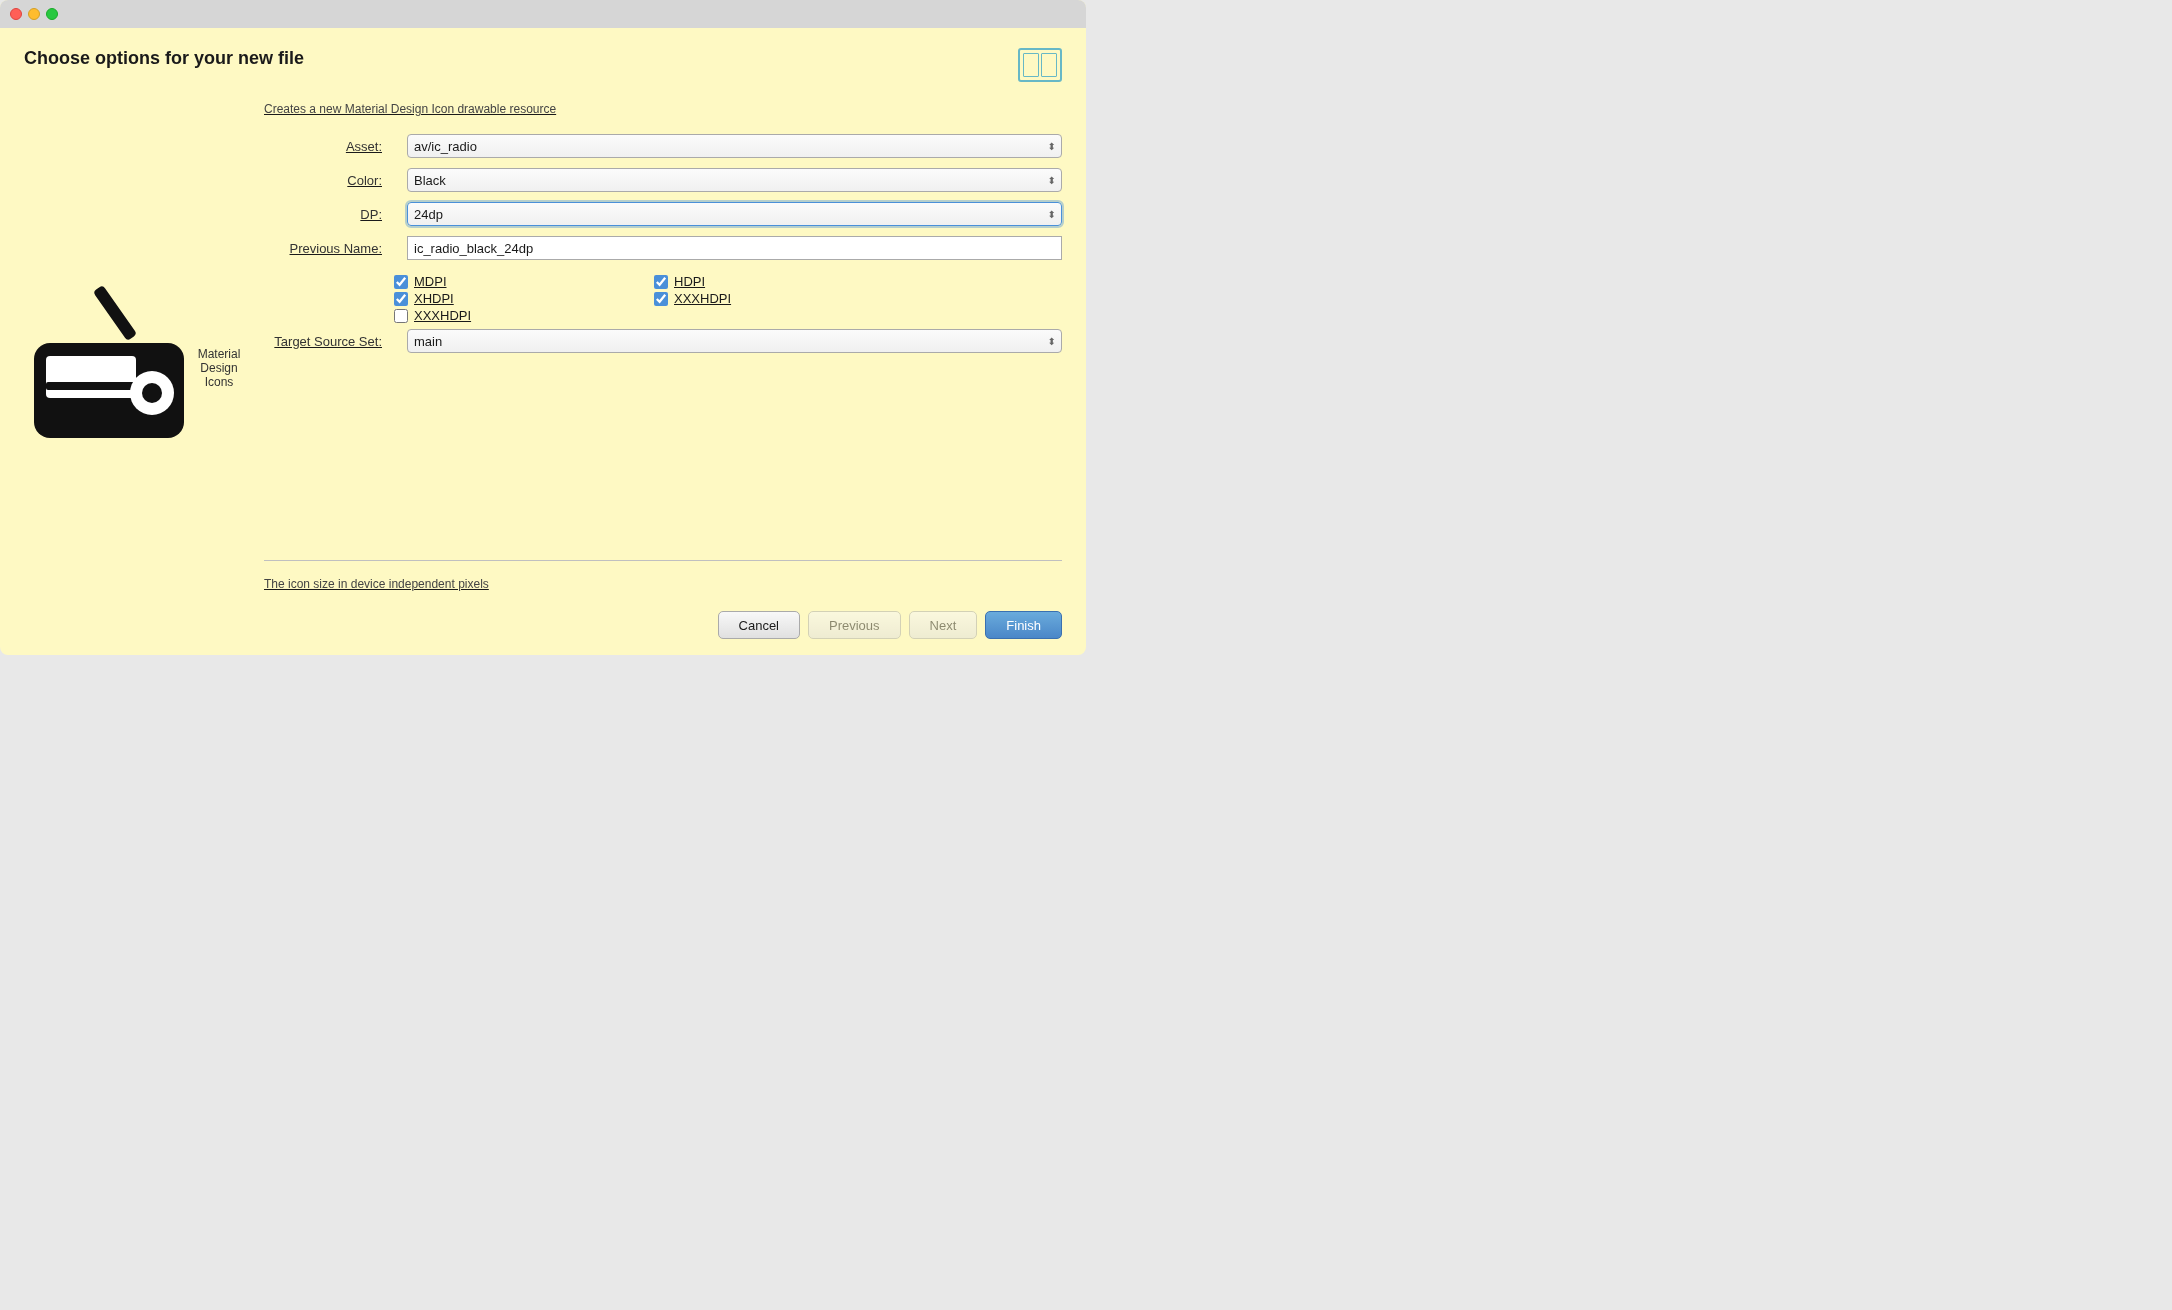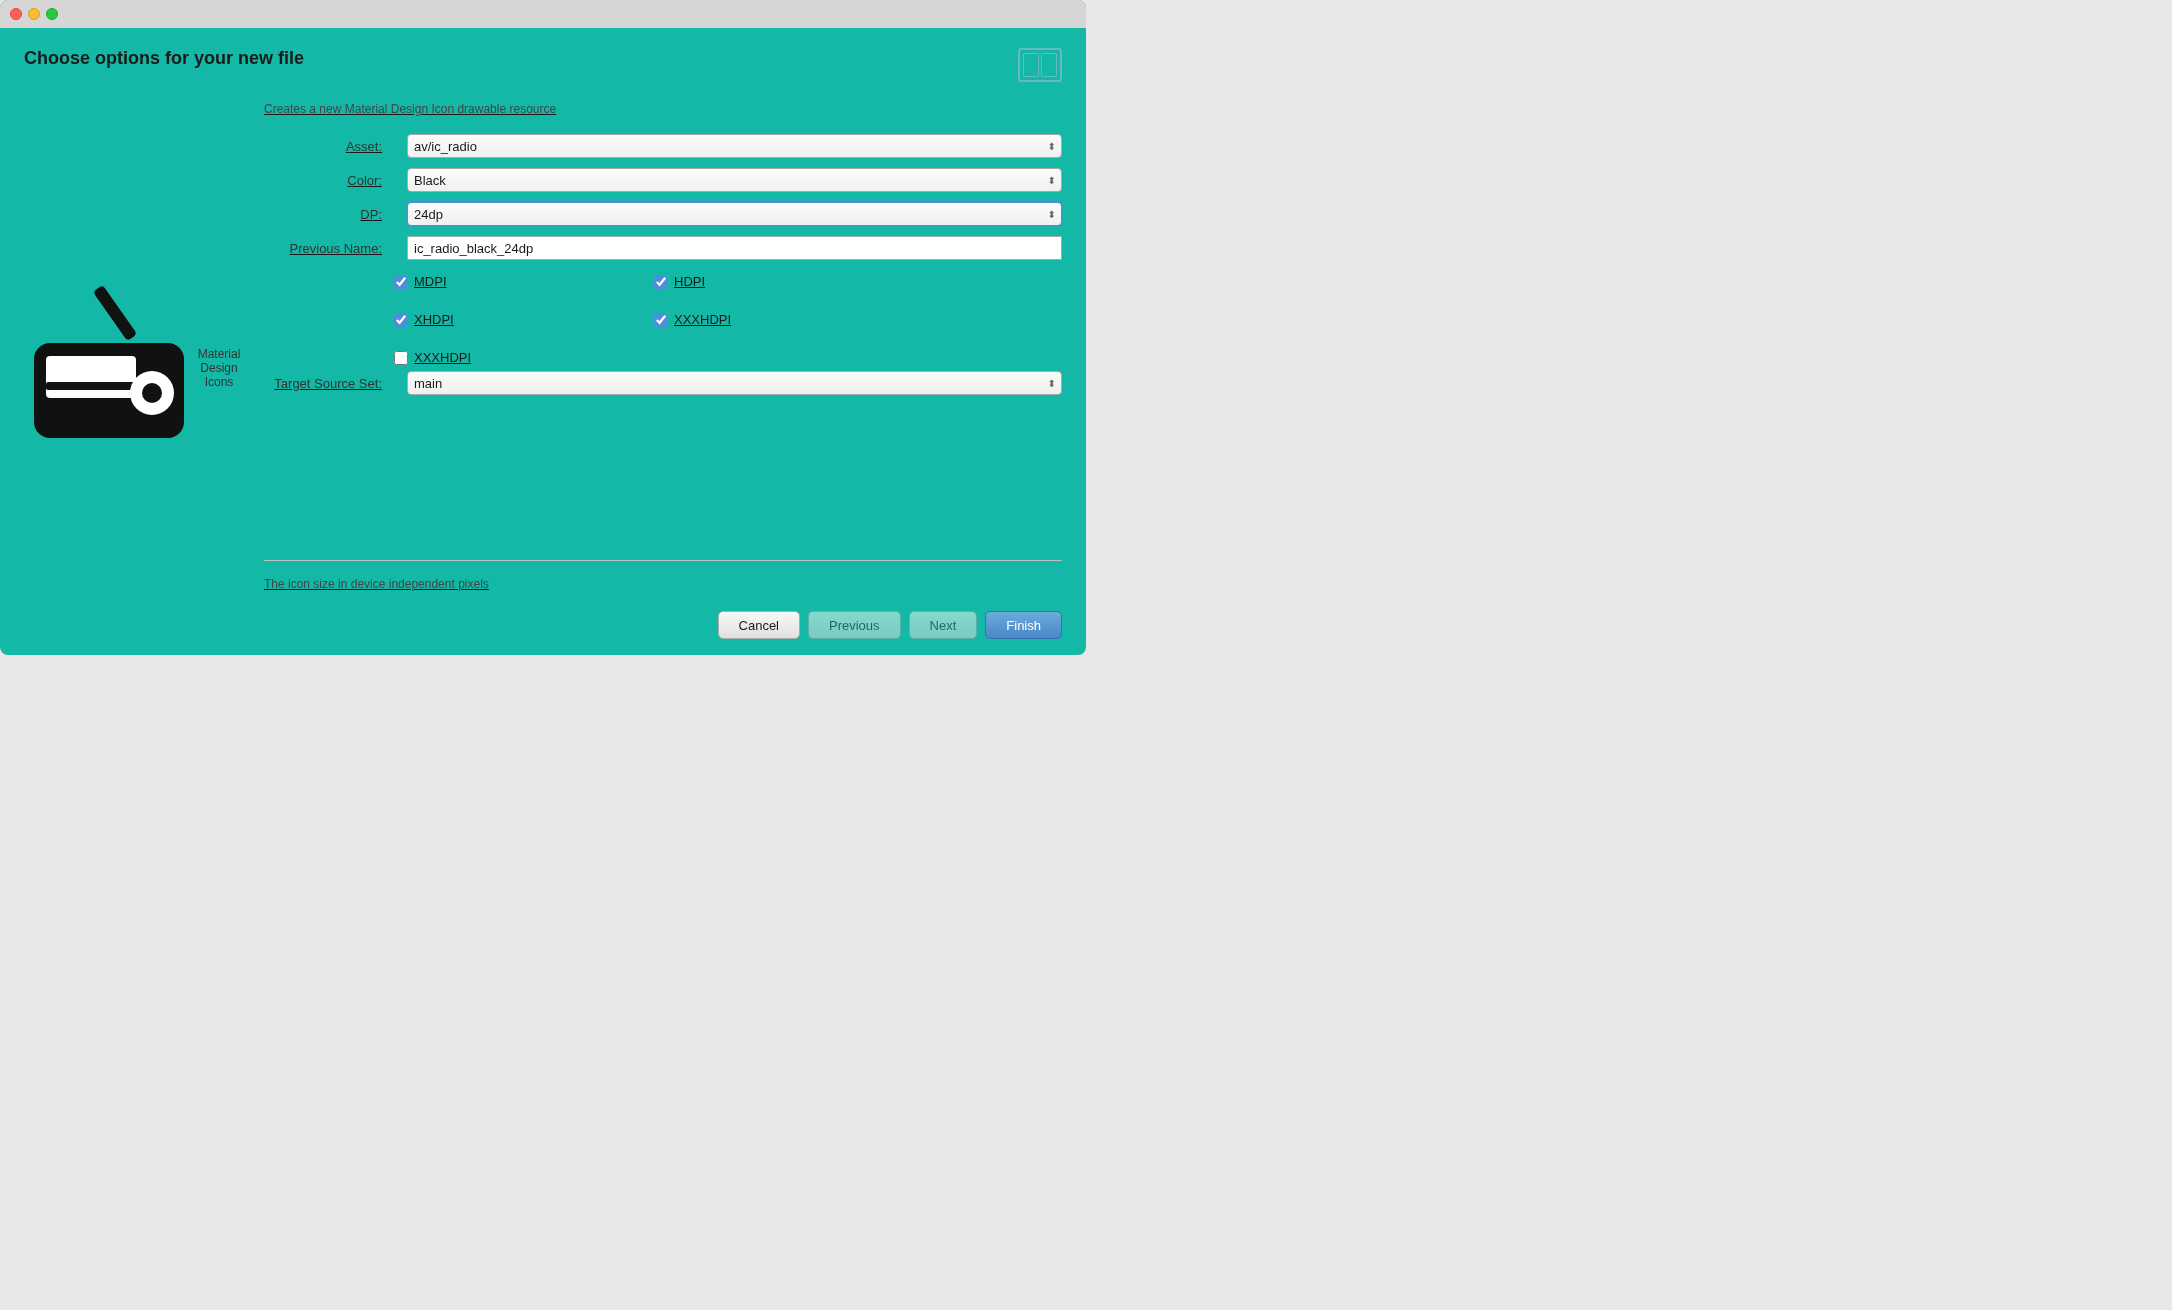--- a/index.html
+++ b/index.html
@@ -10,21 +10,21 @@
       background: #e8e8e8;
       color: #1a1a1a;
       width: 1086px;
       height: 655px;
       overflow: hidden;
     }
 
     .window {
       width: 100%;
       height: 100%;
-      background: #14b8a6;
+      background: #fef9c3;
       border-radius: 8px;
       display: flex;
       flex-direction: column;
       position: relative;
     }
 
     .title-bar {
       height: 28px;
       background: #d6d6d6;
       border-radius: 8px 8px 0 0;
@@ -205,21 +205,21 @@
 
     .checkboxes-area {
       margin-left: 130px;
       margin-top: 4px;
       margin-bottom: 6px;
     }
 
     .checkbox-grid {
       display: grid;
       grid-template-columns: 200px 200px;
-      gap: 23px 60px;
+      gap: 2px 60px;
     }
 
     .checkbox-item {
       display: flex;
       align-items: center;
       gap: 6px;
     }
 
     .checkbox-item input[type="checkbox"] {
       width: 14px;

